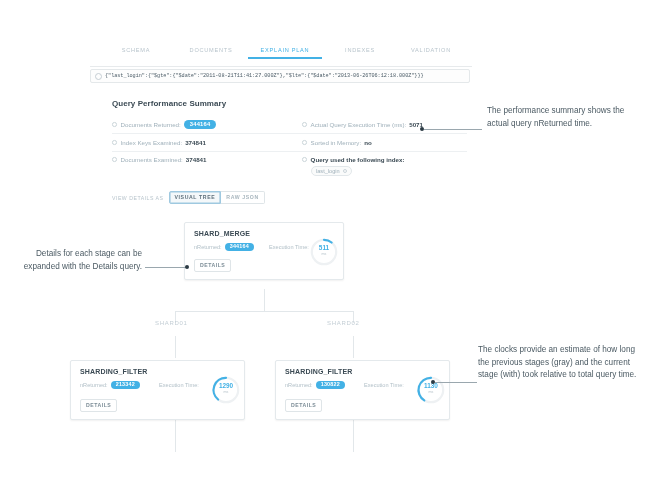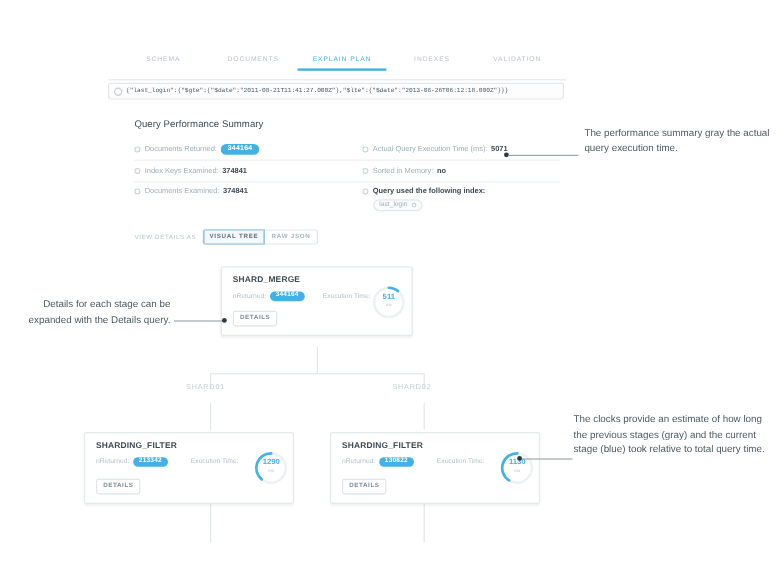--- a/index.html
+++ b/index.html
@@ -85,21 +85,21 @@
     white-space: nowrap;
     overflow: hidden;
     letter-spacing: -0.05px;
   }
 
   
   .summary-title {
     position: absolute;
     left: 22px; top: 63px;
     font-size: 8px;
-    font-weight: 400;
+    font-weight: 700;
     color: #3b4a54;
     letter-spacing: 0.05px;
   }
   .summary-grid {
     position: absolute;
     left: 22px; top: 80px;
     width: 355px;
   }
   .srow {
     display: flex;
@@ -461,21 +461,21 @@
       </svg>
       <div class="ctxt">1130</div>
       <div class="cunit">ms</div>
     </div>
     <div class="details-btn">DETAILS</div>
   </div>
 </div>
 
 <div class="lead" style="left:424px; top:129px; width:58px;"></div>
 <div class="leaddot" style="left:420px; top:127px;"></div>
-<div class="anno right" style="left:487px; top:105px; width:155px;">The performance summary gray the actual query execution time.</div>
+<div class="anno right" style="left:487px; top:105px; width:155px;">The performance summary shows the actual query nReturned time.</div>
 
 <div class="lead" style="left:145px; top:267px; width:42px;"></div>
 <div class="leaddot" style="left:185px; top:265px;"></div>
 <div class="anno leftal" style="left:22px; top:248px; width:120px;">Details for each stage can be expanded with the Details query.</div>
 
 <div class="lead" style="left:435px; top:382px; width:42px;"></div>
 <div class="leaddot" style="left:431px; top:380px;"></div>
-<div class="anno right" style="left:478px; top:344px; width:160px;">The clocks provide an estimate of how long the previous stages (gray) and the current stage (blue) took relative to total query time.</div>
+<div class="anno right" style="left:478px; top:344px; width:160px;">The clocks provide an estimate of how long the previous stages (gray) and the current stage (with) took relative to total query time.</div>
 
 </body></html>

